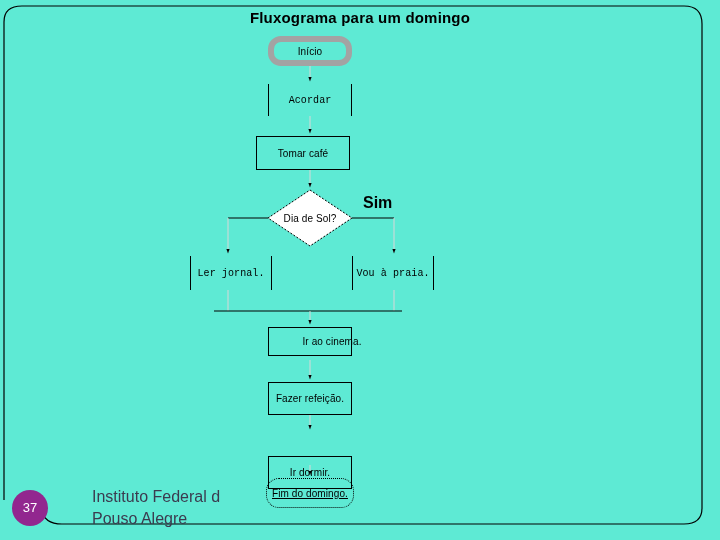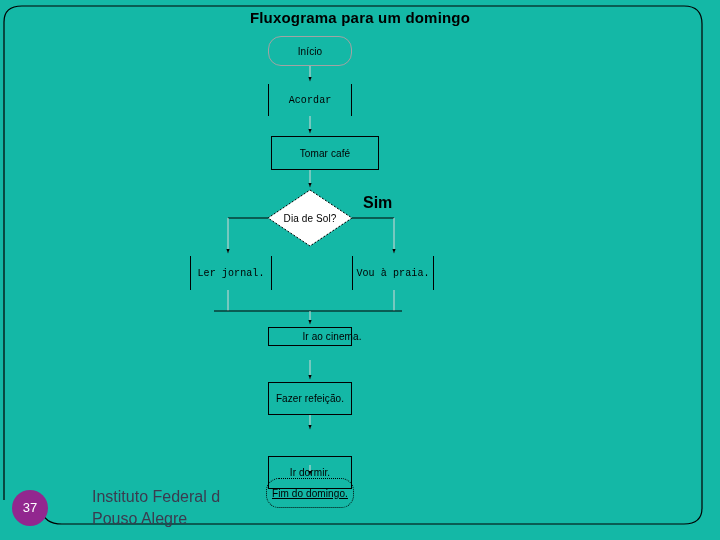--- a/index.html
+++ b/index.html
@@ -8,21 +8,21 @@
     padding: 0;
     background: #ffffff;
   }
   body {
     font-family: "Liberation Sans", sans-serif;
   }
   #slide {
     position: relative;
     width: 720px;
     height: 540px;
-    background: #14b8a6;
+    background: #5eead4;
     overflow: hidden;
   }
   
   .frame-svg {
     position: absolute;
     left: 0;
     top: 0;
     width: 720px;
     height: 540px;
     pointer-events: none;
@@ -59,21 +59,21 @@
     border: 1px solid #000000;
   }
   .node.thin-sides {
     border-left: 1px solid #000000;
     border-right: 1px solid #000000;
     border-top: none;
     border-bottom: none;
     font-family: Liberation Mono, monospace;
   }
   .node.terminal {
-    border: 1px solid #a3a3a3;
+    border: 6px solid #a3a3a3;
     border-radius: 13px;
   }
   .node.terminal-dashed {
     border: 1px dotted #000000;
     border-radius: 13px;
     text-decoration: underline;
   }
   .node.decision {
     border: none;
   }
@@ -174,39 +174,39 @@
     </svg>
 
     <div class="node terminal" style="left:268px; top:36px; width:84px; height:30px;">
       <span class="node-label">Início</span>
     </div>
 
     <div class="node thin-sides" style="left:268px; top:84px; width:84px; height:32px;">
       <span class="node-label">Acordar</span>
     </div>
 
-    <div class="node process" style="left:271px; top:136px; width:108px; height:34px;">
+    <div class="node process" style="left:256px; top:136px; width:94px; height:34px;">
       <span class="node-label">Tomar café</span>
     </div>
 
     <div class="node decision" style="left:268px; top:190px; width:84px; height:56px;">
       <span class="node-label">Dia de Sol?</span>
     </div>
 
     <div class="edge-label" style="left:363px; top:194px;">Sim</div>
 
     <div class="node thin-sides" style="left:190px; top:256px; width:82px; height:34px;">
       <span class="node-label">Ler jornal.</span>
     </div>
 
     <div class="node thin-sides" style="left:352px; top:256px; width:82px; height:34px;">
       <span class="node-label">Vou à praia.</span>
     </div>
 
-    <div class="node process" style="left:268px; top:327px; width:84px; height:19px;padding-left:44px;">
+    <div class="node process" style="left:268px; top:327px; width:84px; height:29px;padding-left:44px;">
       <span class="node-label">Ir ao cinema.</span>
     </div>
 
     <div class="node process" style="left:268px; top:382px; width:84px; height:33px;">
       <span class="node-label">Fazer refeição.</span>
     </div>
 
     <div class="node process" style="left:268px; top:456px; width:84px; height:33px;">
       <span class="node-label">Ir dormir.</span>
     </div>

